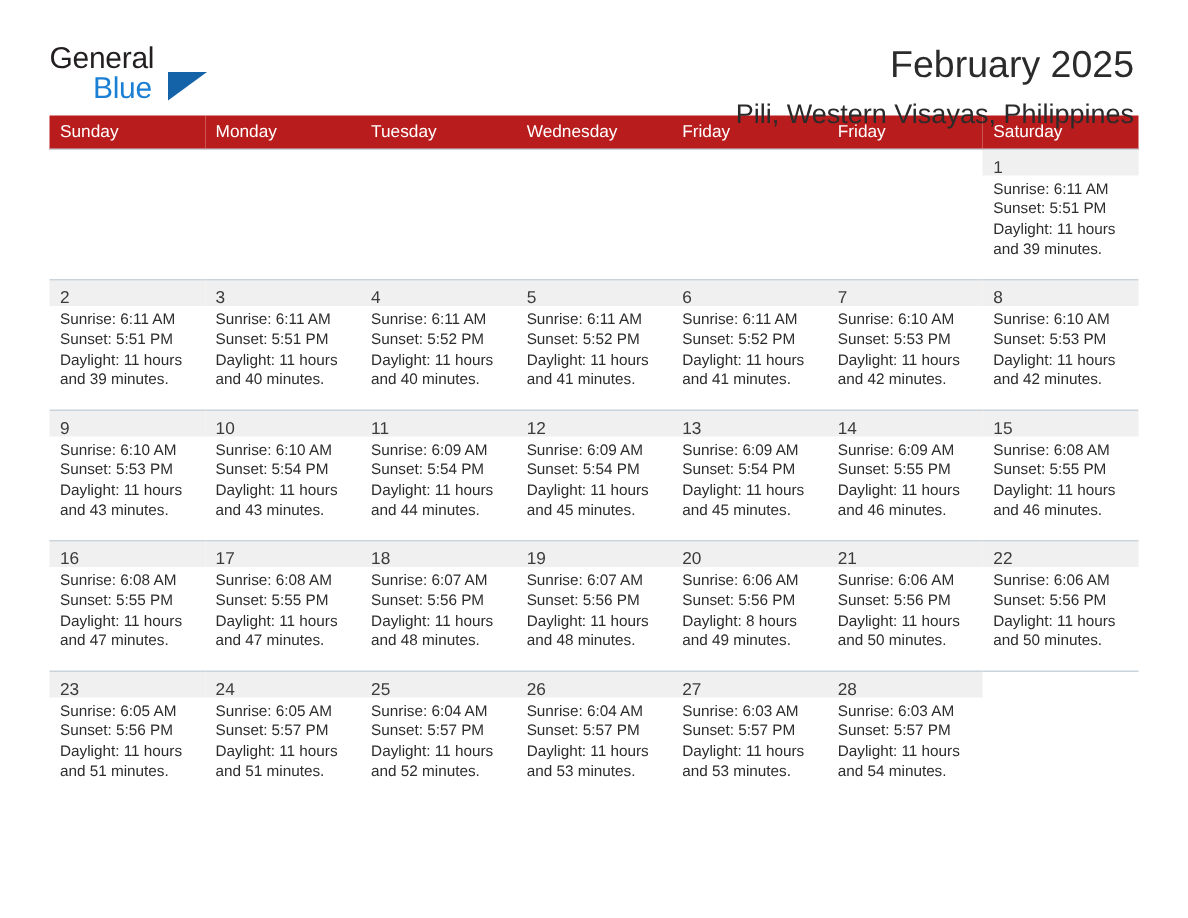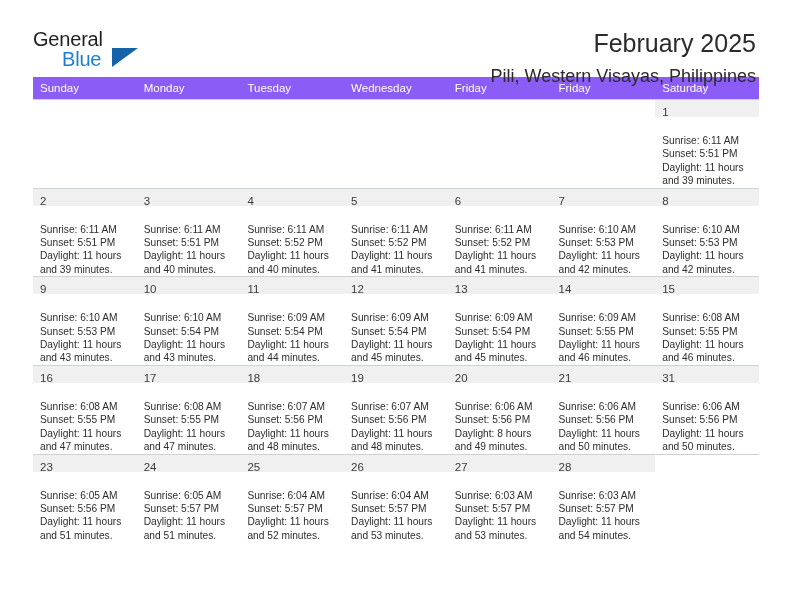--- a/index.html
+++ b/index.html
@@ -85,21 +85,21 @@
   }
 
   
   table.calendar {
     width: 726px;
     border-collapse: collapse;
     table-layout: fixed;
     margin-top: 5px;
   }
   table.calendar th {
-    background: #8b5cf6;
+    background: #b91c1c;
     color: #ffffff;
     font-size: 11.5px;
     font-weight: normal;
     text-align: left;
     padding: 5px 0 5px 7px;
     height: 12px;
     border: none;
   }
   table.calendar td {
     vertical-align: top;
@@ -116,21 +116,21 @@
     height: 17px;
     padding: 2px 0 0 7px;
     box-sizing: border-box;
   }
   .daynum {
     font-size: 11.5px;
     color: #3b3b3b;
     line-height: 13px;
   }
   .cell-body {
-    padding: 17px 6px 0 7px;
+    padding: 3px 6px 0 7px;
   }
   .cell-line {
     font-size: 10.2px;
     line-height: 13.4px;
     color: #2d2d2d;
     white-space: nowrap;
   }
   .cell-line.wrap {
     white-space: normal;
   }
@@ -343,21 +343,21 @@
           </td>
           <td class="filled">
             <div class="daynum-wrap"><span class="daynum">21</span></div>
             <div class="cell-body">
               <div class="cell-line">Sunrise: 6:06 AM</div>
               <div class="cell-line">Sunset: 5:56 PM</div>
               <div class="cell-line wrap">Daylight: 11 hours and 50 minutes.</div>
             </div>
           </td>
           <td class="filled">
-            <div class="daynum-wrap"><span class="daynum">31</span></div>
+            <div class="daynum-wrap"><span class="daynum">22</span></div>
             <div class="cell-body">
               <div class="cell-line">Sunrise: 6:06 AM</div>
               <div class="cell-line">Sunset: 5:56 PM</div>
               <div class="cell-line wrap">Daylight: 11 hours and 50 minutes.</div>
             </div>
           </td>
         </tr>
         <tr>
           <td class="filled">
             <div class="daynum-wrap"><span class="daynum">23</span></div>

